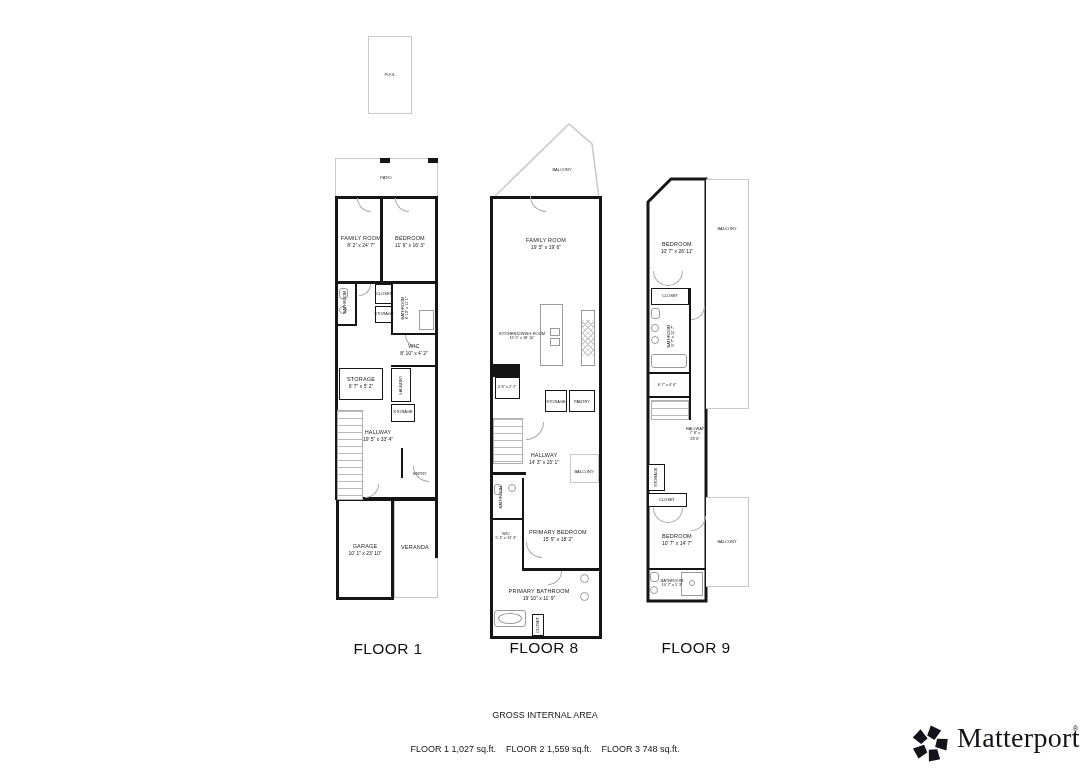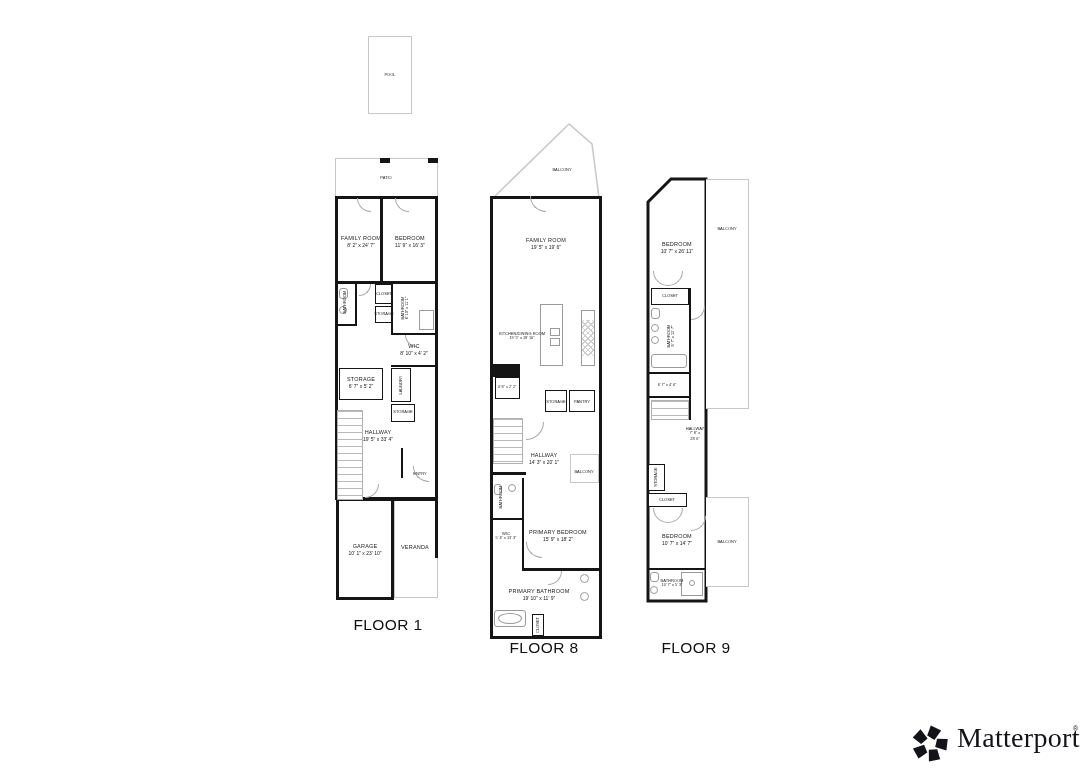--- a/index.html
+++ b/index.html
@@ -272,25 +272,27 @@
       </div>
     <div class="lbl f4" style="left:82px;top:366px">
         <span class="nm">BALCONY</span>
       </div>
     <div class="lbl f4" style="left:27px;top:407px">
         <span class="nm">BATHROOM</span>
         <span class="dm">10' 7" x 5' 3"</span>
       </div>
   </div>
 
-  <div class="caption" style="left:388px;top:616px">FLOOR 1</div>
+  <div class="caption" style="left:388px;top:640px">FLOOR 1</div>
   <div class="caption" style="left:544px;top:639px">FLOOR 8</div>
   <div class="caption" style="left:696px;top:639px">FLOOR 9</div>
 
   <div class="sum">
+    <div>GROSS INTERNAL AREA</div>
+    <div>FLOOR 1 1,027 sq.ft.    FLOOR 2 1,559 sq.ft.    FLOOR 3 748 sq.ft.</div>
     
     
     
     
   </div>
 
   <div class="brand">
     <svg width="40" height="40" viewBox="0 0 100 100" style="position:absolute;left:0;top:5px">
       <g fill="#13131a">
         <path id="petal" d="M52 4 L78 16 L61 40 L43 29 Z"></path>

